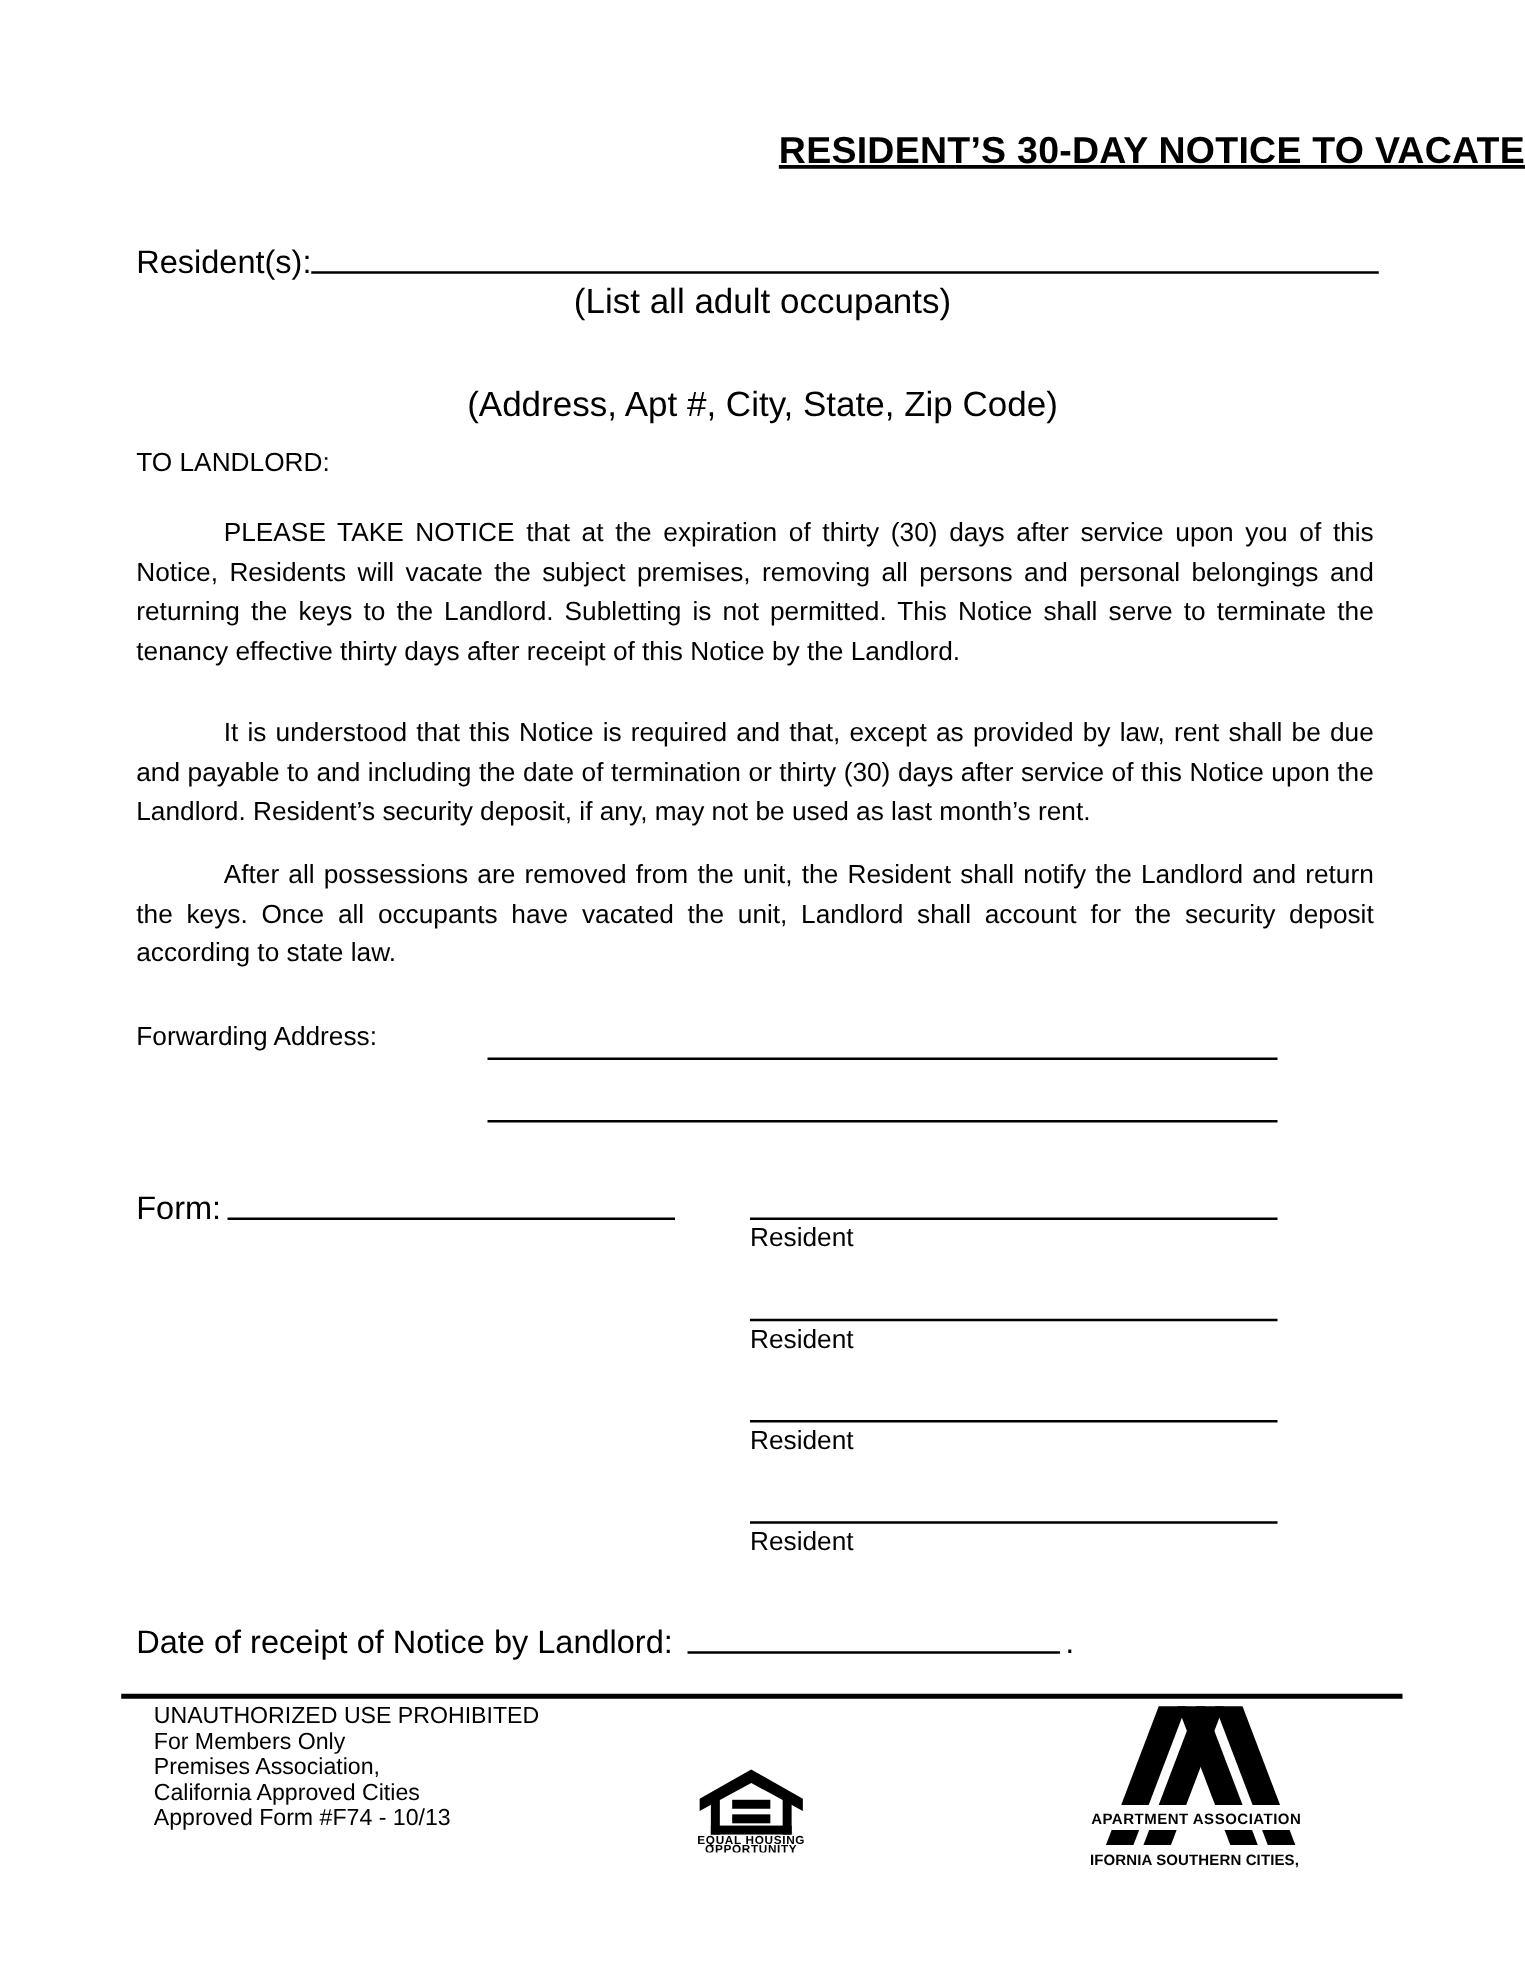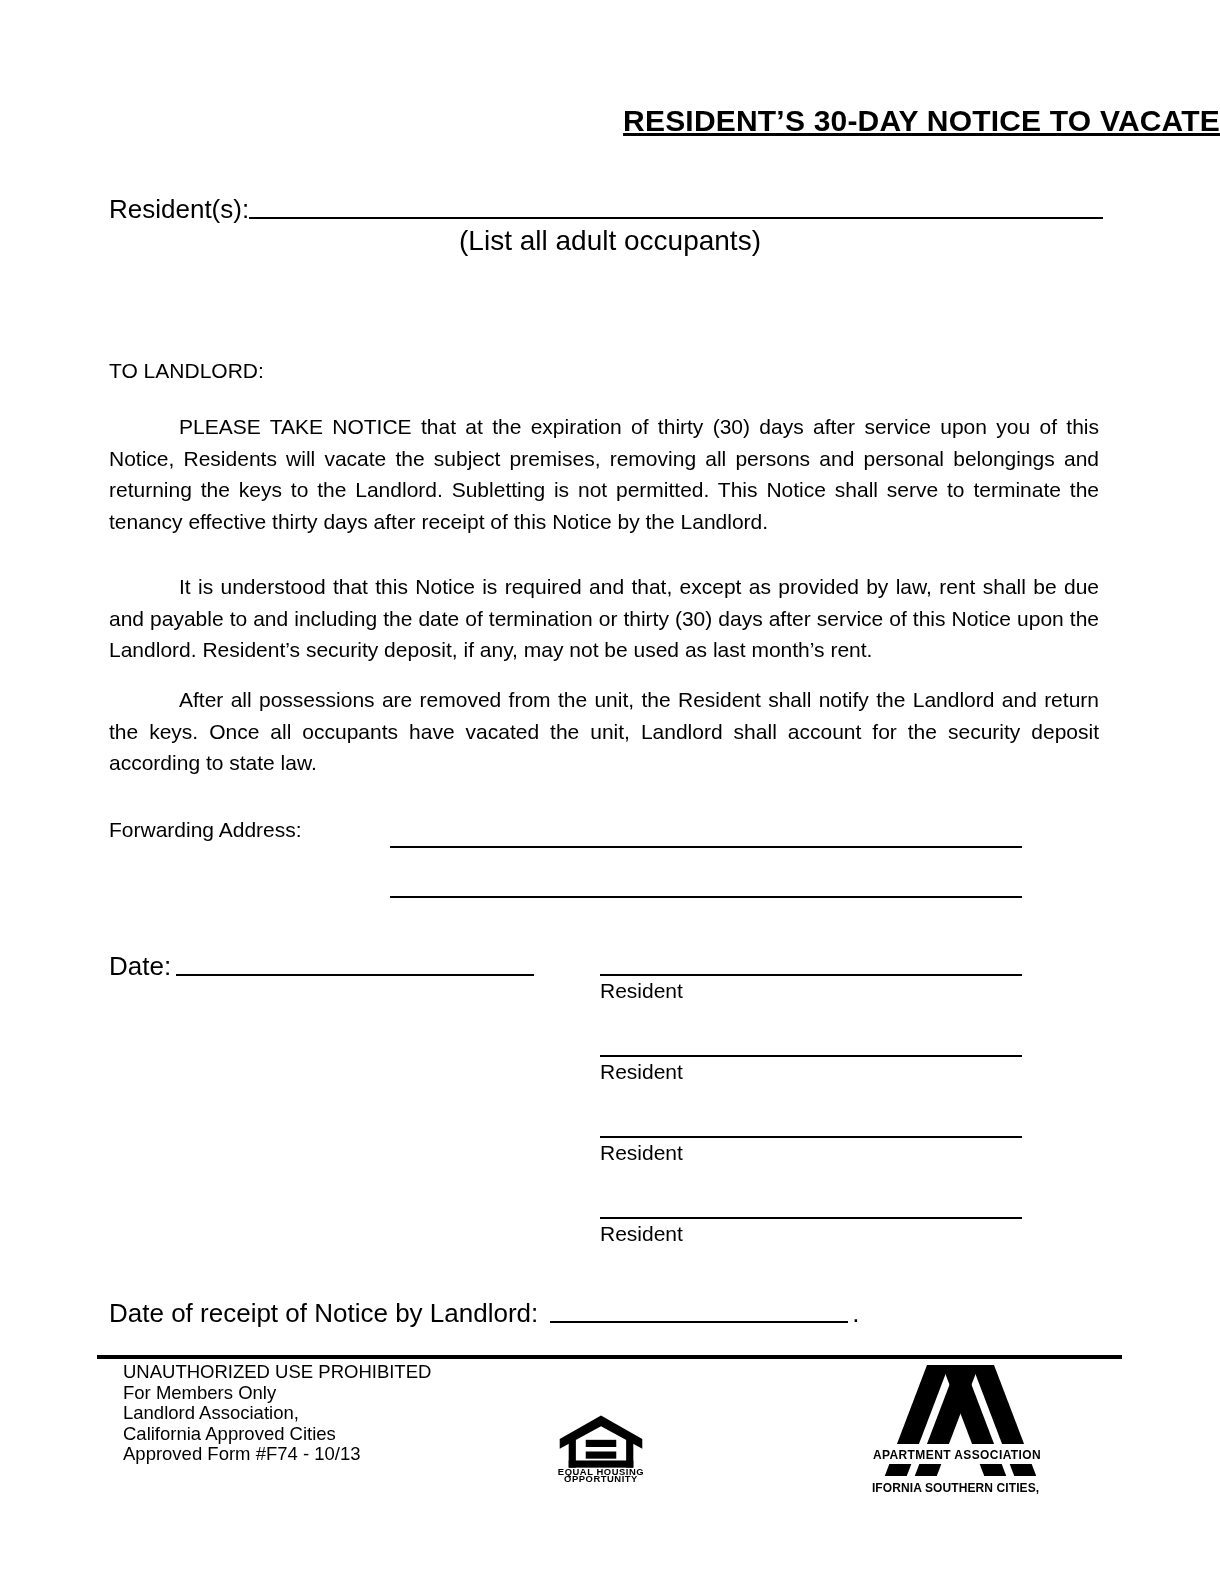--- a/index.html
+++ b/index.html
@@ -183,33 +183,34 @@
 <div class="page">
 
   <div class="doc-title">RESIDENT’S 30-DAY NOTICE TO VACATE</div>
 
   <div class="field-row" id="resident-row">
     <span class="field-label">Resident(s):</span>
     <span class="rule"></span>
   </div>
   <div class="hint" id="resident-hint">(List all adult occupants)</div>
 
+  <div class="hint" id="premises-hint">(Address, Apt #, City, State, Zip Code)</div>
 
   <div id="to-landlord">TO LANDLORD:</div>
 
   <div class="body-para" id="para-1">PLEASE TAKE NOTICE that at the expiration of thirty (30) days after service upon you of this Notice, Residents will vacate the subject premises, removing all persons and personal belongings and returning the keys to the Landlord.  Subletting is not permitted.  This Notice shall serve to terminate the tenancy effective thirty days after receipt of this Notice by the Landlord.</div>
   <div class="body-para" id="para-2">It is understood that this Notice is required and that, except as provided by law, rent shall be due and payable to and including the date of termination or thirty (30) days after service of this Notice upon the Landlord.  Resident’s security deposit, if any, may not be used as last month’s rent.</div>
   <div class="body-para" id="para-3">After all possessions are removed from the unit, the Resident shall notify the Landlord and return the keys.  Once all occupants have vacated the unit, Landlord shall account for the security deposit according to state law.</div>
 
   <div id="forwarding-label">Forwarding Address:</div>
   <div class="fwd-rule" id="fwd-rule-1"></div>
   <div class="fwd-rule" id="fwd-rule-2"></div>
 
   <div class="field-row" id="date-row">
-    <span class="field-label">Date:</span>
+    <span class="field-label">Form:</span>
     <span class="rule"></span>
   </div>
 
   <div class="sig-block" id="sig-1">
     <div class="sig-rule"></div>
     <div class="sig-caption">Resident</div>
   </div>
   <div class="sig-block" id="sig-2">
     <div class="sig-rule"></div>
     <div class="sig-caption">Resident</div>
@@ -227,21 +228,21 @@
     <span class="field-label">Date of receipt of Notice by Landlord:</span>
     <span class="rule"></span>
     <span id="receipt-period">.</span>
   </div>
 
   <div id="footer-rule"></div>
 
   <div id="footer-text">
     <div>UNAUTHORIZED USE PROHIBITED</div>
     <div>For Members Only</div>
-    <div>Landlord Association,</div>
+    <div>Premises Association,</div>
     <div>California Approved Cities</div>
     <div>Approved Form #F74 - 10/13</div>
   </div>
 
   <div id="eho-logo">
     <svg viewBox="0 0 100 78" width="90" height="70">
 
       <polygon points="50,4 96,30 96,41 50,16 4,41 4,30" fill="#000"></polygon>
 
       <rect x="14" y="30" width="8" height="32" fill="#000"></rect>

